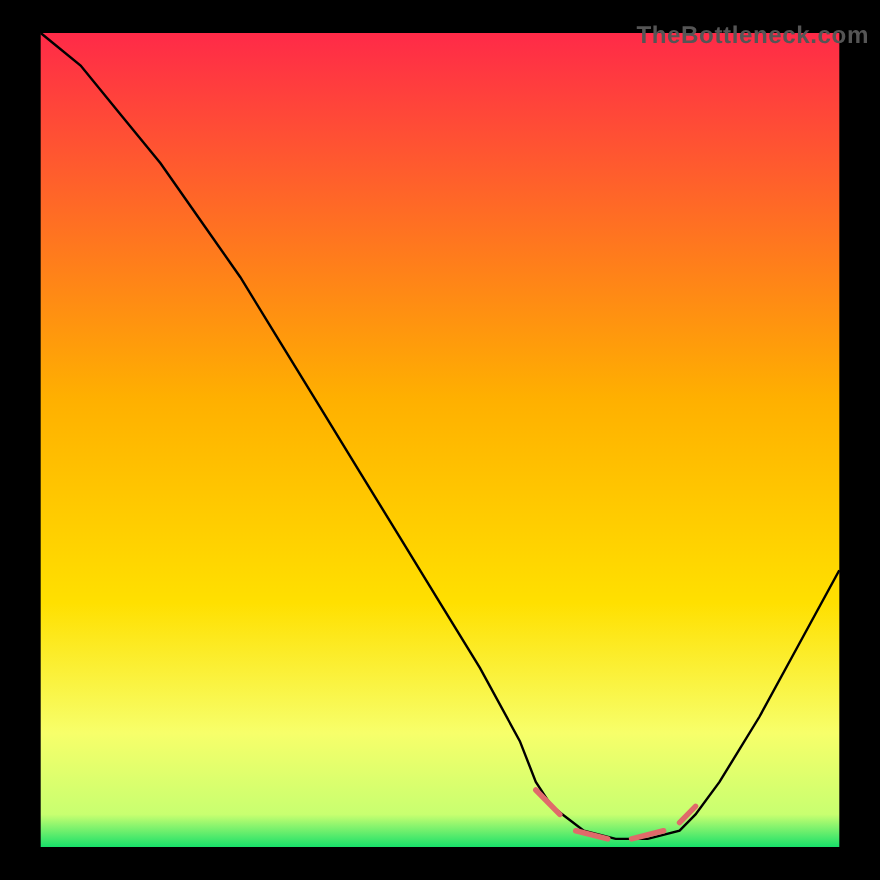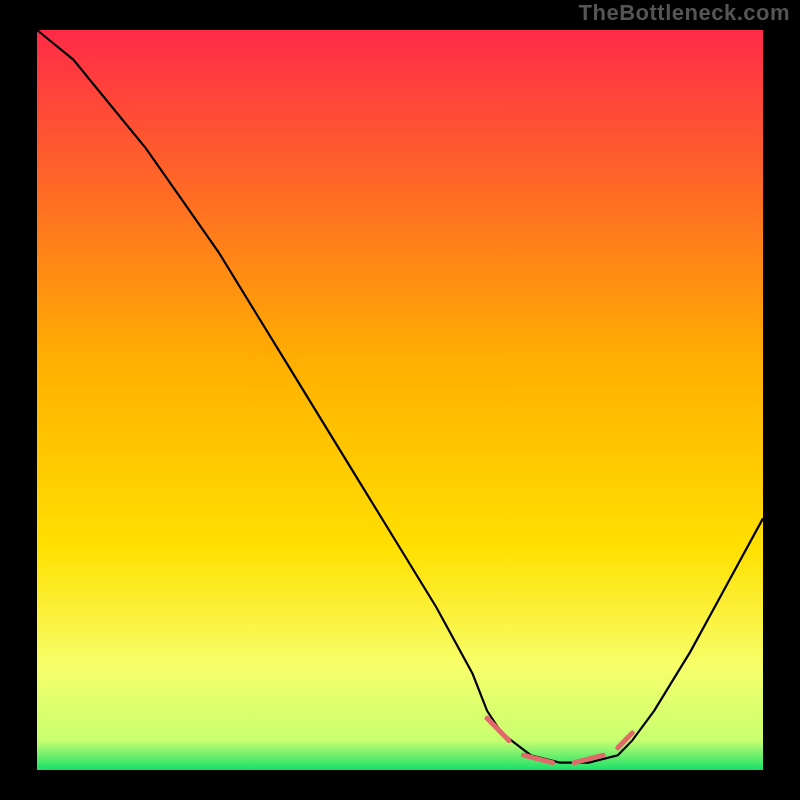--- a/index.html
+++ b/index.html
@@ -11,21 +11,21 @@
     font-family: Arial, Helvetica, sans-serif;
     overflow: hidden;
   }
   .stage {
     position: relative;
     width: 800px;
     height: 800px;
   }
   .watermark {
     position: absolute;
-    top: 0;
+    top: 19px;
     right: 10px;
     color: #555;
     font-size: 22px;
     font-weight: 600;
     letter-spacing: 0.5px;
     z-index: 10;
   }
   svg.plot {
     position: absolute;
     left: 0;

